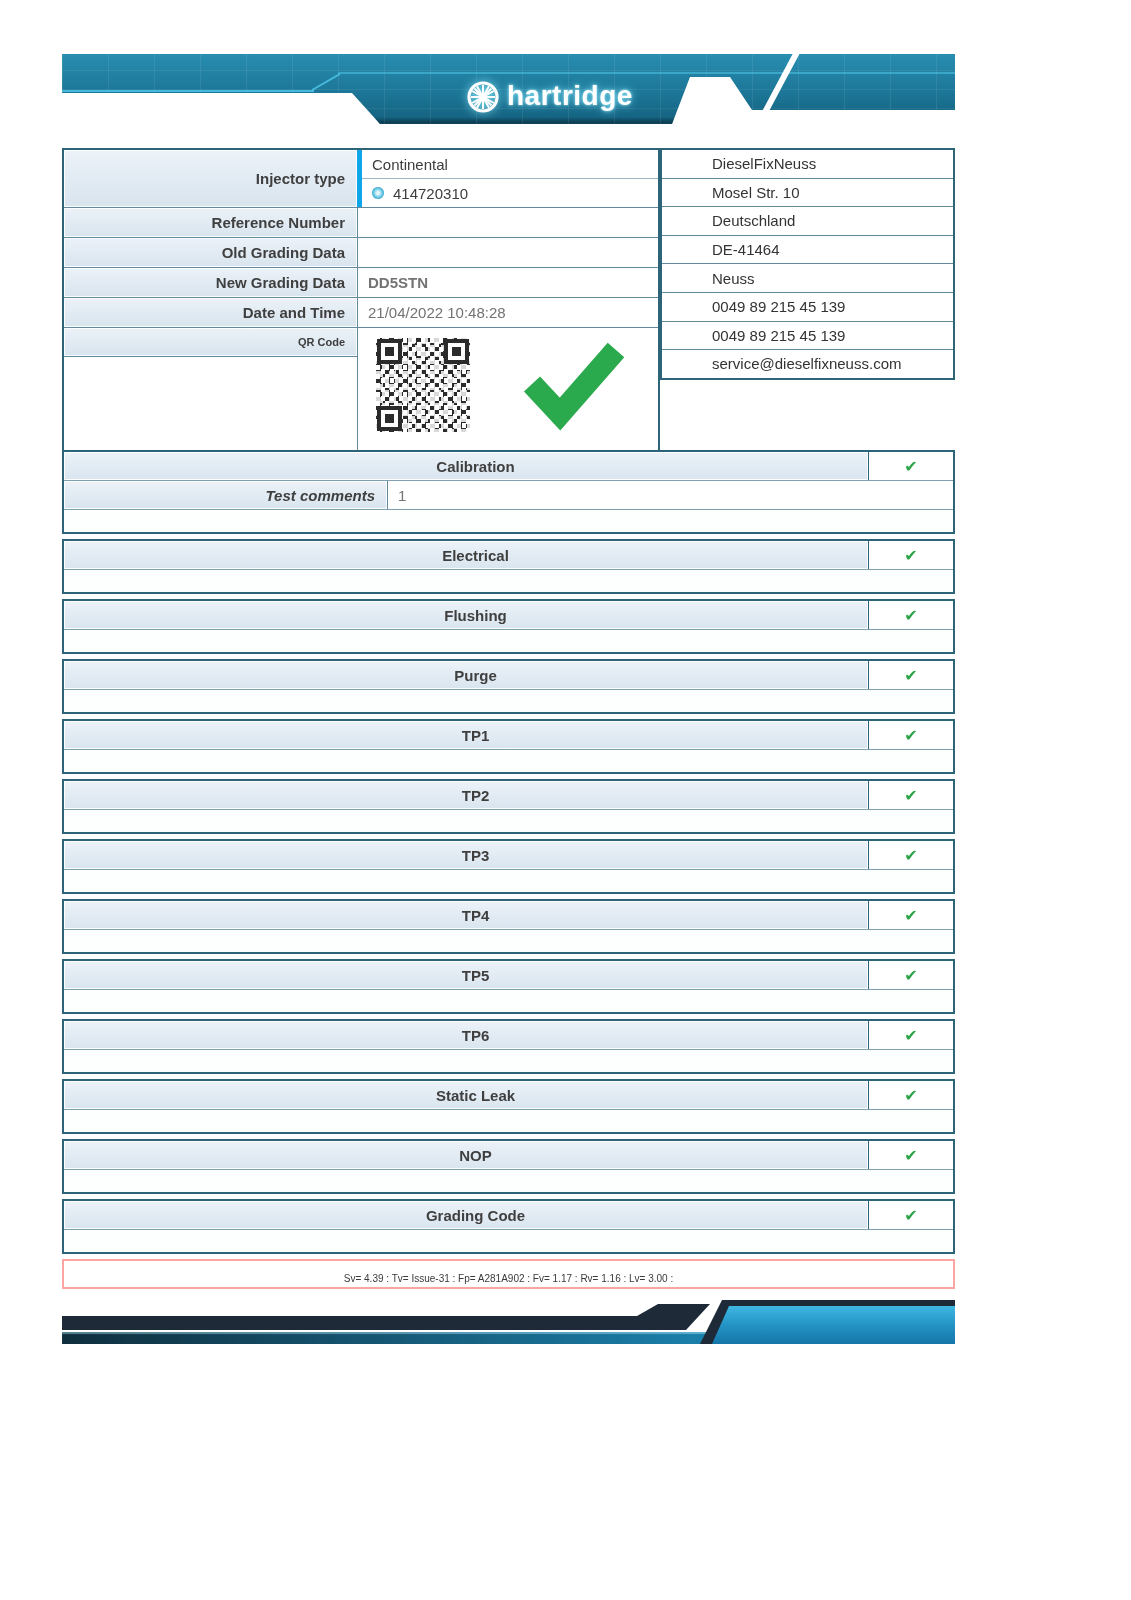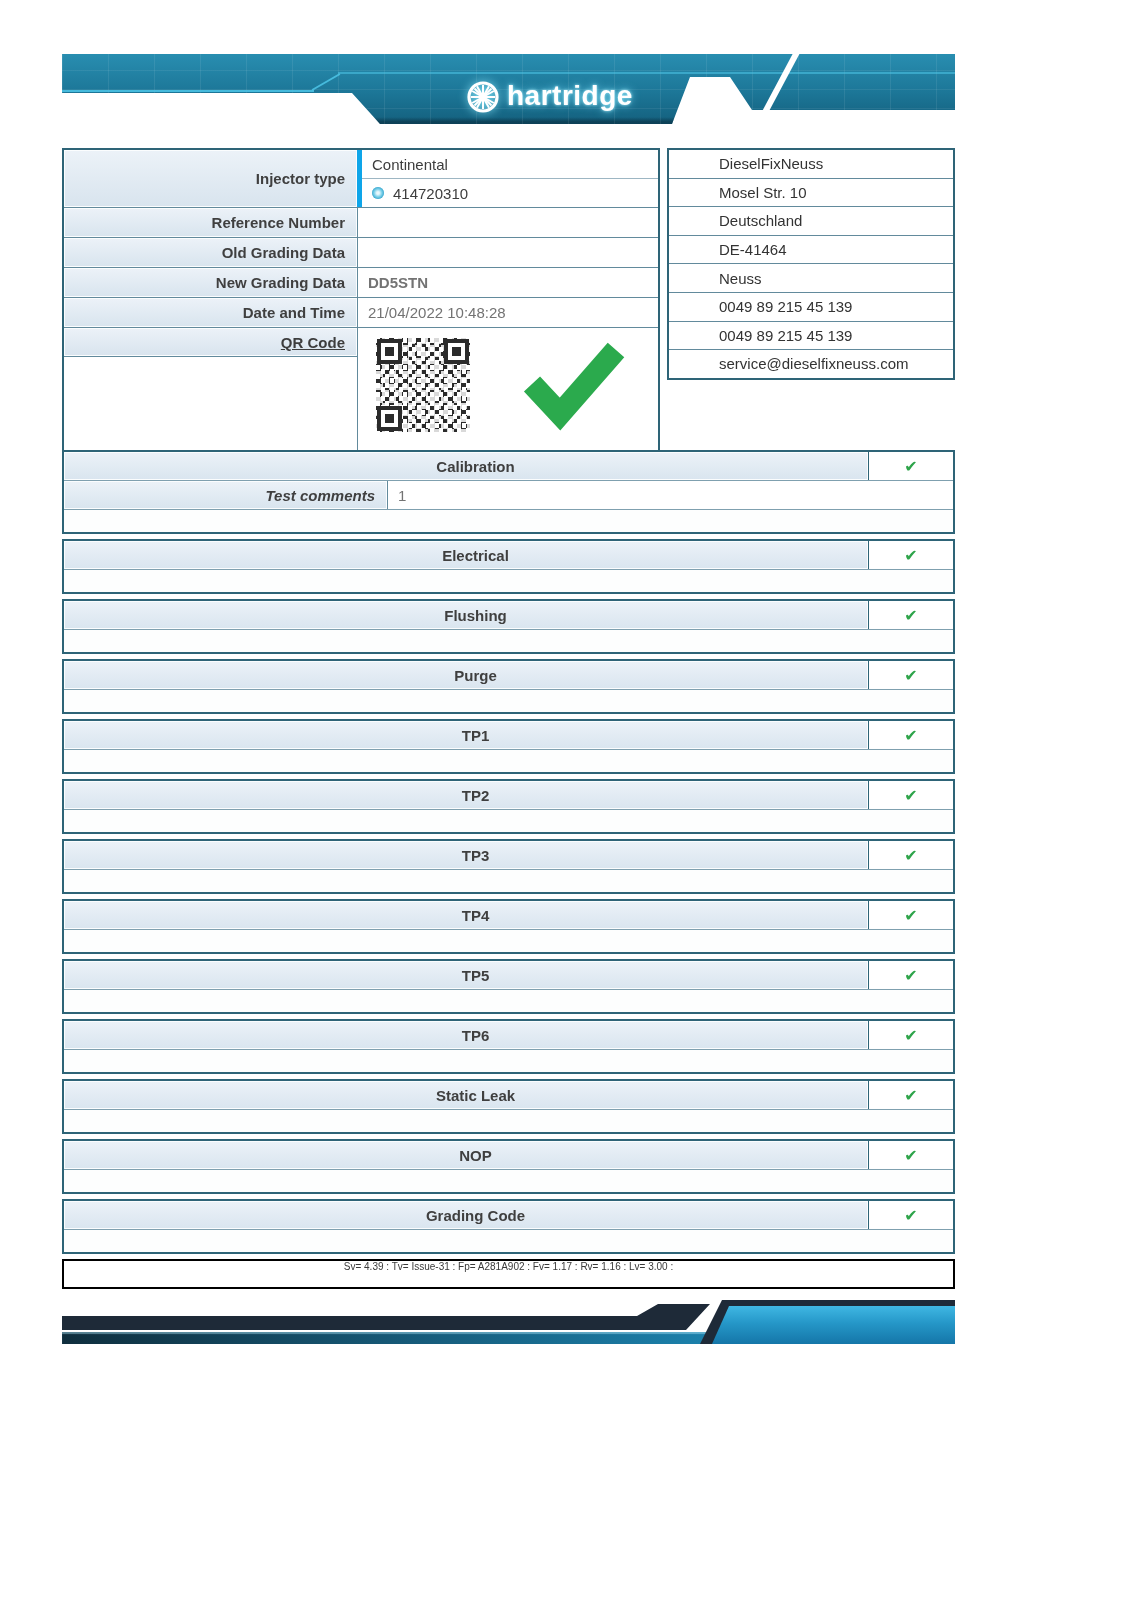--- a/index.html
+++ b/index.html
@@ -18,21 +18,21 @@
   .banner .acc1{position:absolute;left:0;top:40px;width:252px;height:2px;background:#4ec6e8;opacity:.85;}
   .banner .acc2{position:absolute;left:248px;top:31px;width:32px;height:2px;background:#4ec6e8;transform:rotate(-30deg);opacity:.85;}
   .banner .acc3{position:absolute;left:276px;top:22px;width:617px;height:2px;background:#4ec6e8;opacity:.55;}
   .banner .slit{position:absolute;left:714px;top:-6px;width:6px;height:84px;background:#fff;transform:rotate(28deg);}
   .logo{position:absolute;left:404px;top:30px;display:flex;align-items:flex-start;gap:7px;}
   .logo .brand-text{font-size:28px;font-weight:bold;color:#fff;letter-spacing:.5px;
     text-shadow:0 0 9px rgba(120,230,255,.95),0 0 3px rgba(200,245,255,.9);}
   .logo svg{filter:drop-shadow(0 0 5px rgba(140,235,255,.9));}
 
   
-  .info-area{position:absolute;left:62px;top:148px;width:893px;display:flex;gap:7px;align-items:flex-start;text-align:center;}
+  .info-area{position:absolute;left:62px;top:148px;width:893px;display:flex;align-items:flex-start;text-align:center;}
   .tbl{border:2px solid #2e6477;background:#fff;}
   .left-tbl{width:594px;}
   .right-tbl{width:290px;flex:1;}
   .row{display:flex;border-bottom:1px solid #628a9c;}
   .row:last-child{border-bottom:none;}
   .lbl{background:linear-gradient(180deg,#ecf2f8,#d8e4ee);box-shadow:inset 0 0 0 1px #fbfdfe;
        font-weight:bold;font-size:15px;color:#3f3f3f;display:flex;align-items:center;
        justify-content:flex-end;padding-right:12px;box-sizing:border-box;}
   .val{background:#fff;font-size:15px;color:#737373;display:flex;align-items:center;
        padding-left:10px;box-sizing:border-box;flex:1;border-left:1px solid #628a9c;}
@@ -43,21 +43,21 @@
   .injector-vals .v1{height:28px;border-bottom:1px solid #9db6c3;display:flex;align-items:center;padding-left:10px;font-size:15px;}
   .injector-vals .v2{height:28px;display:flex;align-items:center;padding-left:10px;font-size:15px;gap:9px;}
   .part-icon{width:12px;height:12px;border-radius:50%;
     background:radial-gradient(circle,#e8f7fc 15%,#7fd2ea 45%,#45b4da 75%);
     box-shadow:inset 0 0 2px #2f9cc4;}
   .bold{font-weight:bold;}
   .qr-row{display:flex;height:124px;}
   .qr-row .lbl-wrap{width:293px;}
   .qr-row .lbl-chip{height:29px;background:linear-gradient(180deg,#ecf2f8,#d8e4ee);
      box-shadow:inset 0 0 0 1px #fbfdfe;border-bottom:1px solid #628a9c;
-     font-weight:bold;font-size:15px;display:flex;align-items:center;justify-content:flex-end;padding-right:12px;box-sizing:border-box;text-decoration:underline;}
+     font-weight:bold;font-size:11px;display:flex;align-items:center;justify-content:flex-end;padding-right:12px;box-sizing:border-box;}
   .qr-row .qr-cell{flex:1;border-left:1px solid #628a9c;display:flex;align-items:flex-start;padding:10px 0 0 18px;gap:48px;}
   .qr{position:relative;width:94px;height:94px;background:
       repeating-conic-gradient(rgba(255,255,255,.82) 0% 25%, transparent 0% 50%) 0 0/13px 13px,
       repeating-conic-gradient(#2b2b2b 0% 25%, #ffffff 0% 50%) 0 0/9px 9px;}
   .qr .f{position:absolute;width:17px;height:17px;border:4px solid #2b2b2b;background:#fff;}
   .qr .f::after{content:"";position:absolute;left:4px;top:4px;width:9px;height:9px;background:#2b2b2b;}
   .qr .tl{left:1px;top:1px;} .qr .tr{right:1px;top:1px;} .qr .bl{left:1px;bottom:1px;}
   .right-tbl .row{height:27.6px;padding-left:40px;}
   .right-tbl .aval{flex:1;font-size:15px;color:#333;display:flex;align-items:center;padding-left:10px;}
 
@@ -66,21 +66,21 @@
   .block{border:2px solid #2e6477;background:#fff;margin-bottom:5px;}
   .sec-head{display:flex;height:28px;}
   .sec-title{flex:1;background:linear-gradient(180deg,#ecf2f8,#d9e5ef);box-shadow:inset 0 0 0 1px #fbfdfe;
      display:flex;align-items:center;justify-content:center;font-weight:bold;font-size:15px;color:#3f3f3f;padding-left:19px;}
   .sec-check{width:84px;border-left:1px solid #2e6477;background:#fff;display:flex;align-items:center;justify-content:center;}
   .check-glyph{color:#2ea44a;font-size:16px;font-weight:bold;}
   .sec-empty{height:22px;border-top:1px solid #7fa0af;background:#fdfefe;}
   .comments-row{display:flex;height:28px;border-top:1px solid #7fa0af;}
   .comments-row .lbl{width:323px;font-style:italic;}
   .comments-row .val{border-left:1px solid #628a9c;}
-  .version-strip{border:2px solid #000000;height:30px;display:flex;align-items:flex-start;
+  .version-strip{border:2px solid #fca5a5;height:30px;display:flex;align-items:flex-end;
      justify-content:center;padding-bottom:3px;box-sizing:border-box;font-size:10px;color:#3a3a3a;}
 
   
   .bottom-banner{position:absolute;left:62px;top:1300px;width:893px;height:52px;}
   .bb-stripe{position:absolute;left:0;top:32px;width:893px;height:12px;
      background:linear-gradient(90deg,#0f2e3d,#15506b 30%,#1b7ea8 70%,#2196c8);
      box-shadow:inset 0 2px 1px rgba(180,235,252,.45);}
   .bb-navy{position:absolute;left:0;top:4px;width:648px;height:26px;background:#1e2a38;
      clip-path:polygon(0 12px,575px 12px,596px 0,648px 0,624px 26px,0 26px);}
   .bb-blue-under{position:absolute;left:638px;top:0;width:255px;height:44px;background:#1e2a38;

